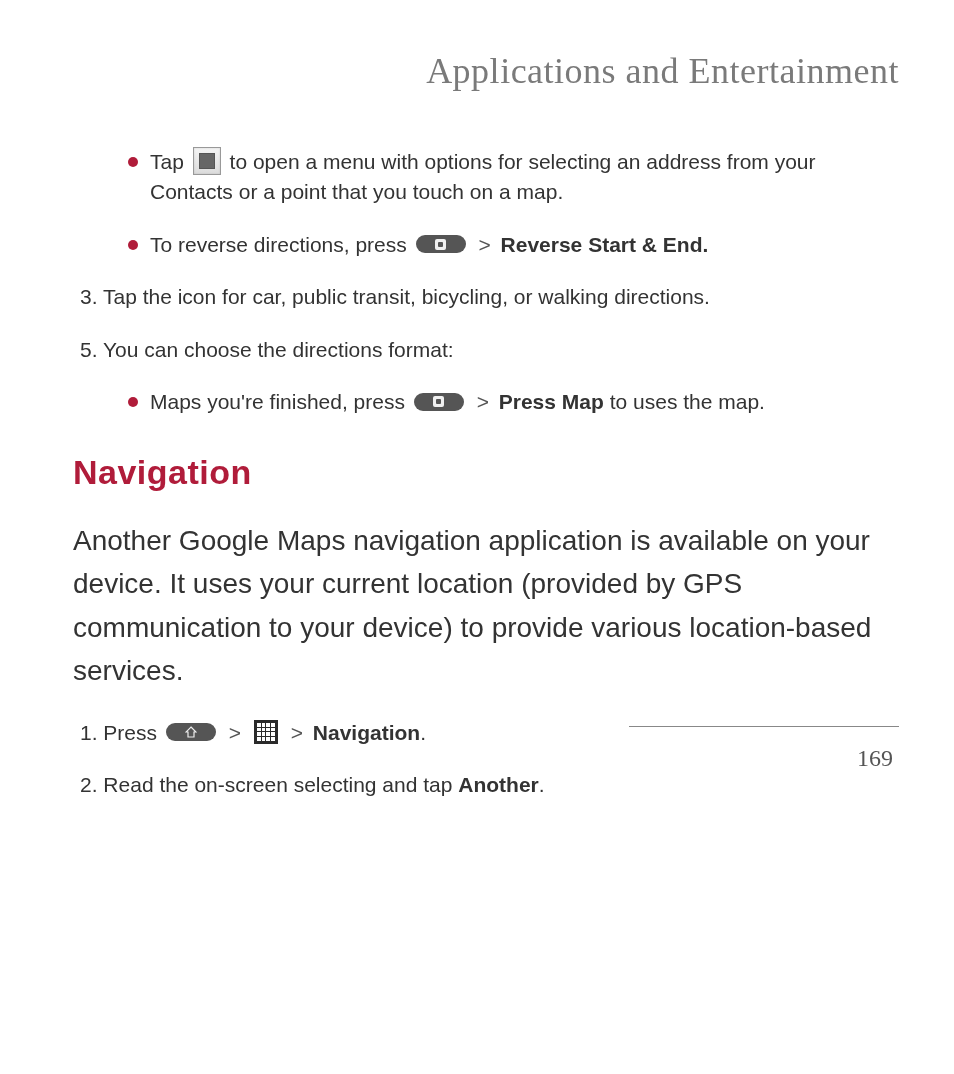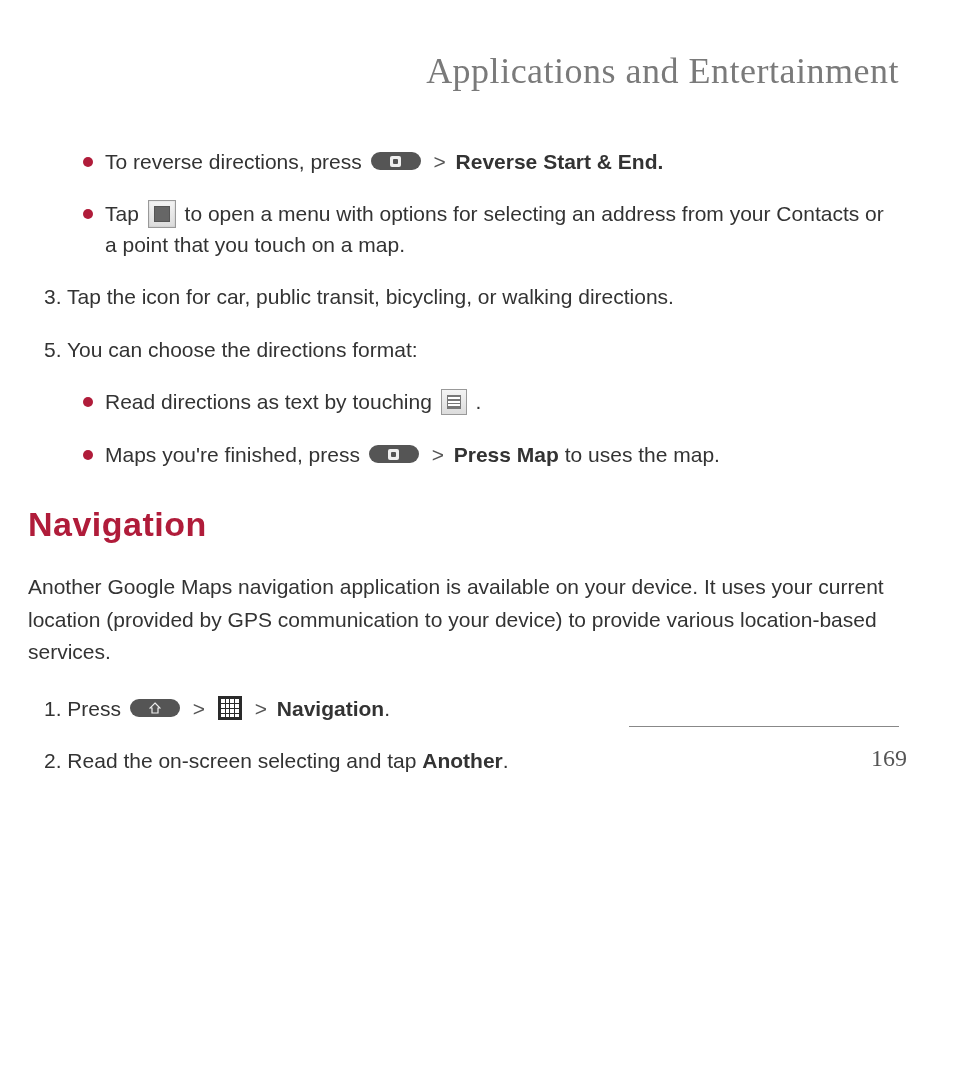--- a/index.html
+++ b/index.html
@@ -8,21 +8,21 @@
     width: 954px;
     height: 1074px;
     background: #fff;
     font-family: "Helvetica Neue", Arial, sans-serif;
     color: #222;
   }
   .page {
     box-sizing: border-box;
     width: 954px;
     height: 812px;
-    padding: 50px 55px 40px 28px;
+    padding: 50px 55px 40px 73px;
     position: relative;
   }
   .page-header {
     font-size: 36px;
     font-weight: 300;
     color: #7a7a7a;
     text-align: right;
     letter-spacing: 0.5px;
     margin-bottom: 55px;
     font-family: Georgia, "Times New Roman", serif;
@@ -49,42 +49,42 @@
     left: 0;
     top: 10px;
     width: 10px;
     height: 10px;
     border-radius: 50%;
     background: #b01c3a;
   }
   ol.steps {
     list-style: none;
     padding: 0;
-    margin: 16px;
+    margin: 7px;
   }
   ol.steps > li {
     margin-bottom: 22px;
     padding-left: 0;
   }
   .step-num {
     display: inline;
   }
   .bold {
     font-weight: 600;
   }
   h2.section-heading {
     color: #b01c3a;
     font-size: 34px;
     font-weight: 600;
     margin: 30px 0 22px 0;
     font-family: "Helvetica Neue", Arial, sans-serif;
     letter-spacing: 0.5px;
   }
   .nav-intro {
-    font-size: 21px;
+    font-size: 28px;
     line-height: 1.55;
     margin-bottom: 25px;
   }
   .inline-icon {
     display: inline-block;
     vertical-align: middle;
     margin: 0 3px;
     position: relative;
     top: -2px;
   }
@@ -197,81 +197,70 @@
   .footer-rule {
     position: absolute;
     right: 55px;
     bottom: 85px;
     width: 270px;
     height: 1px;
     background: #888;
   }
   .page-number {
     position: absolute;
-    right: 47px;
+    right: 61px;
     bottom: 40px;
     font-size: 24px;
     color: #555;
     font-family: Georgia, "Times New Roman", serif;
   }
   .gt {
     color: #555;
     margin: 0 4px;
   }
 </style>
 </head>
 <body>
 
 <div class="page">
 
   <div class="page-header">Applications and Entertainment</div>
 
   <div class="body-text">
 
     <ul class="bullets">
+      <li>
+        <span>Tap </span>
+        <span class="inline-icon icon-contacts-square">
+            <span class="inner"></span>
+          </span>
+        <span> to open a menu with options for selecting an address from your Contacts or a point that you touch on a map.</span>
+      </li>
       <li>
         <span>To reverse directions, press </span>
         <span class="inline-icon icon-pill">
             <span class="dot"></span>
           </span>
         <span class="gt"> &gt; </span>
         <span class="bold">Reverse Start &amp; End.</span>
       </li>
-      <li>
-        <span>Tap </span>
-        <span class="inline-icon icon-contacts-square">
-            <span class="inner"></span>
-          </span>
-        <span> to open a menu with options for selecting an address from your Contacts or a point that you touch on a map.</span>
-      </li>
     </ul>
 
     <ol class="steps">
       <li>
         <span class="step-num">3.</span>
         <span>Tap the icon for car, public transit, bicycling, or walking directions.</span>
       </li>
       <li>
         <span class="step-num">5.</span>
         <span>You can choose the directions format:</span>
       </li>
     </ol>
 
     <ul class="bullets">
-      <li>
-        <span>Read directions as text by touching </span>
-        <span class="inline-icon icon-list-square">
-            <span class="lines">
-              <span></span>
-              <span></span>
-              <span></span>
-            </span>
-          </span>
-        <span> .</span>
-      </li>
       <li>
         <span>Maps you're finished, press </span>
         <span class="inline-icon icon-pill">
             <span class="dot"></span>
           </span>
         <span class="gt"> &gt; </span>
         <span class="bold">Press Map</span>
         <span> to uses the map.</span>
       </li>
     </ul>

